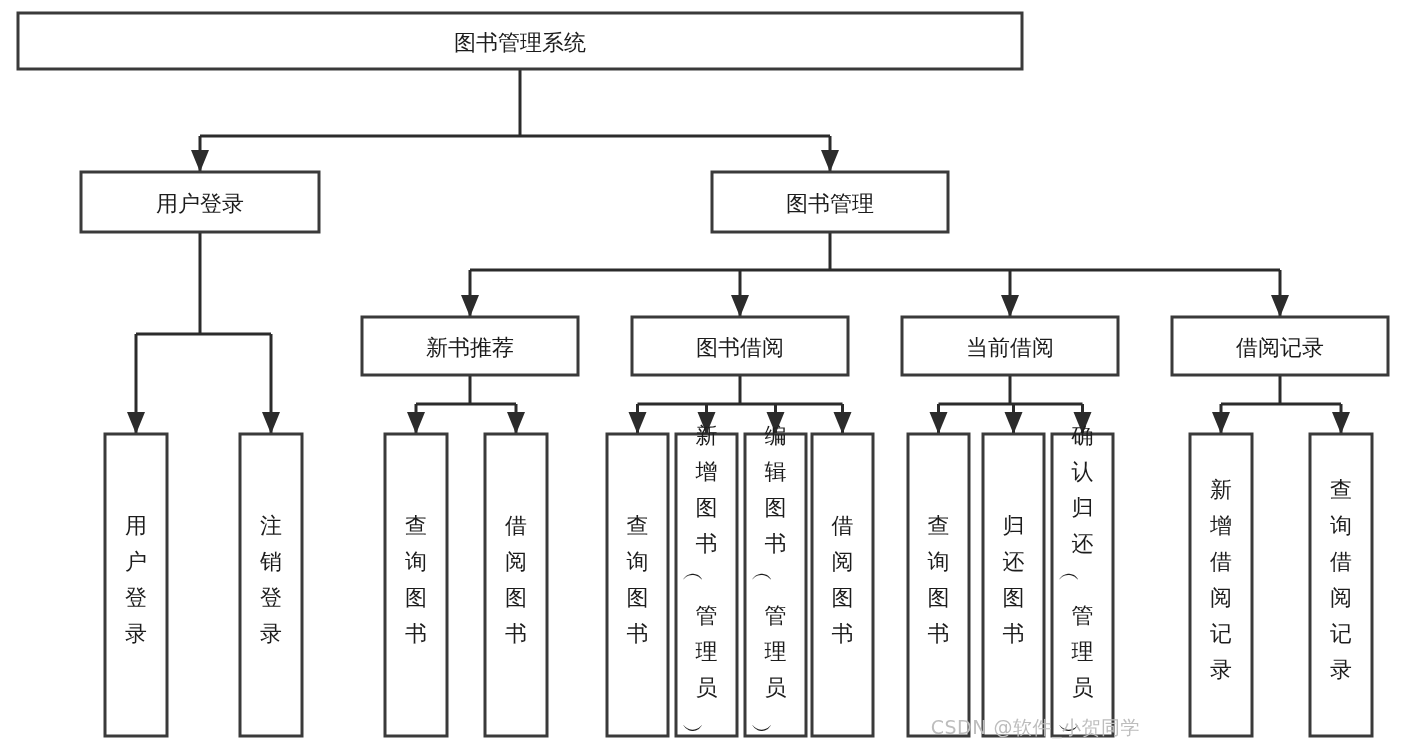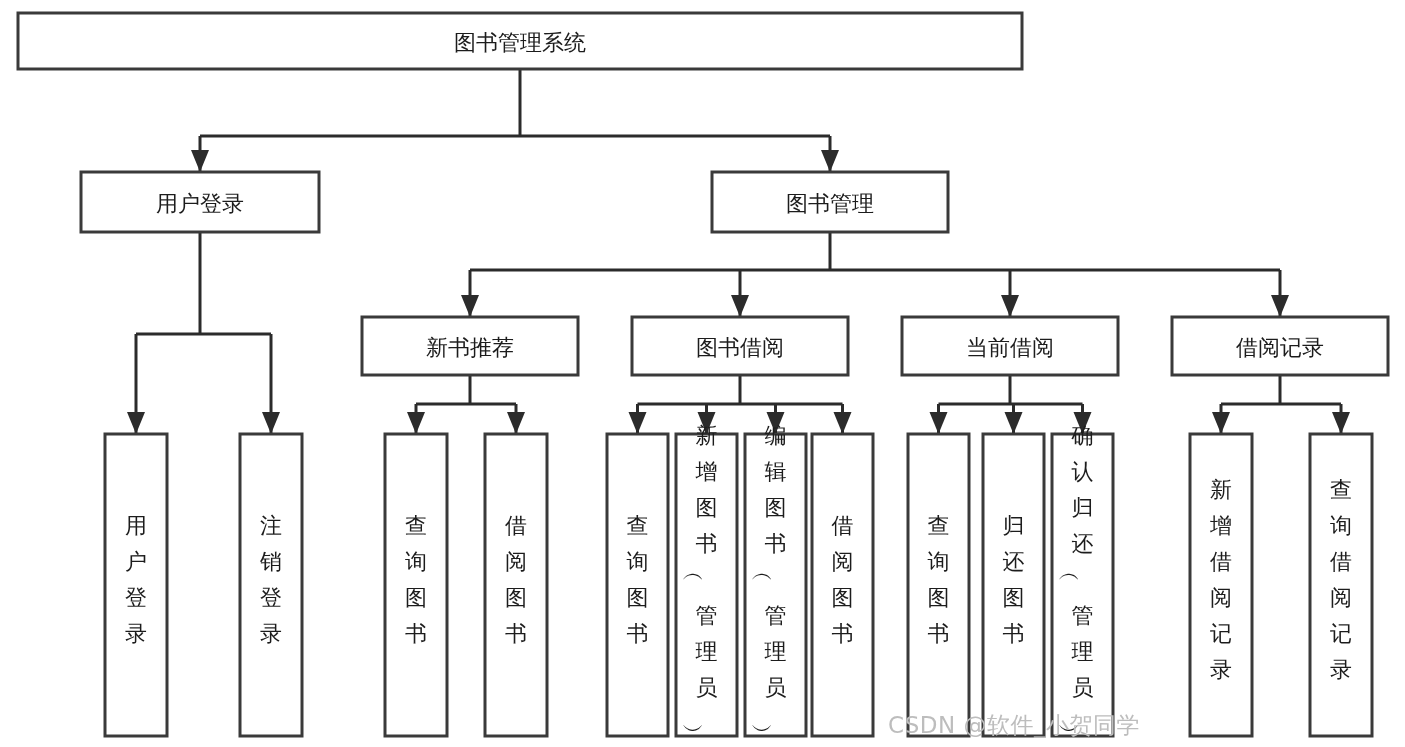--- a/index.html
+++ b/index.html
@@ -50,21 +50,21 @@
   }
   .arrow-head {
     fill: #2b2b2b;
     stroke: none;
   }
   .watermark {
     position: absolute;
     right: 8px;
     bottom: 6px;
     font-family: "DejaVu Sans", "Liberation Sans", sans-serif;
-    font-size: 23px;
+    font-size: 19px;
     color: #bdbdbd;
     letter-spacing: 0.5px;
     white-space: nowrap;
     user-select: none;
   }
 </style>
 </head>
 <body>
 
 <div id="diagram-root">

